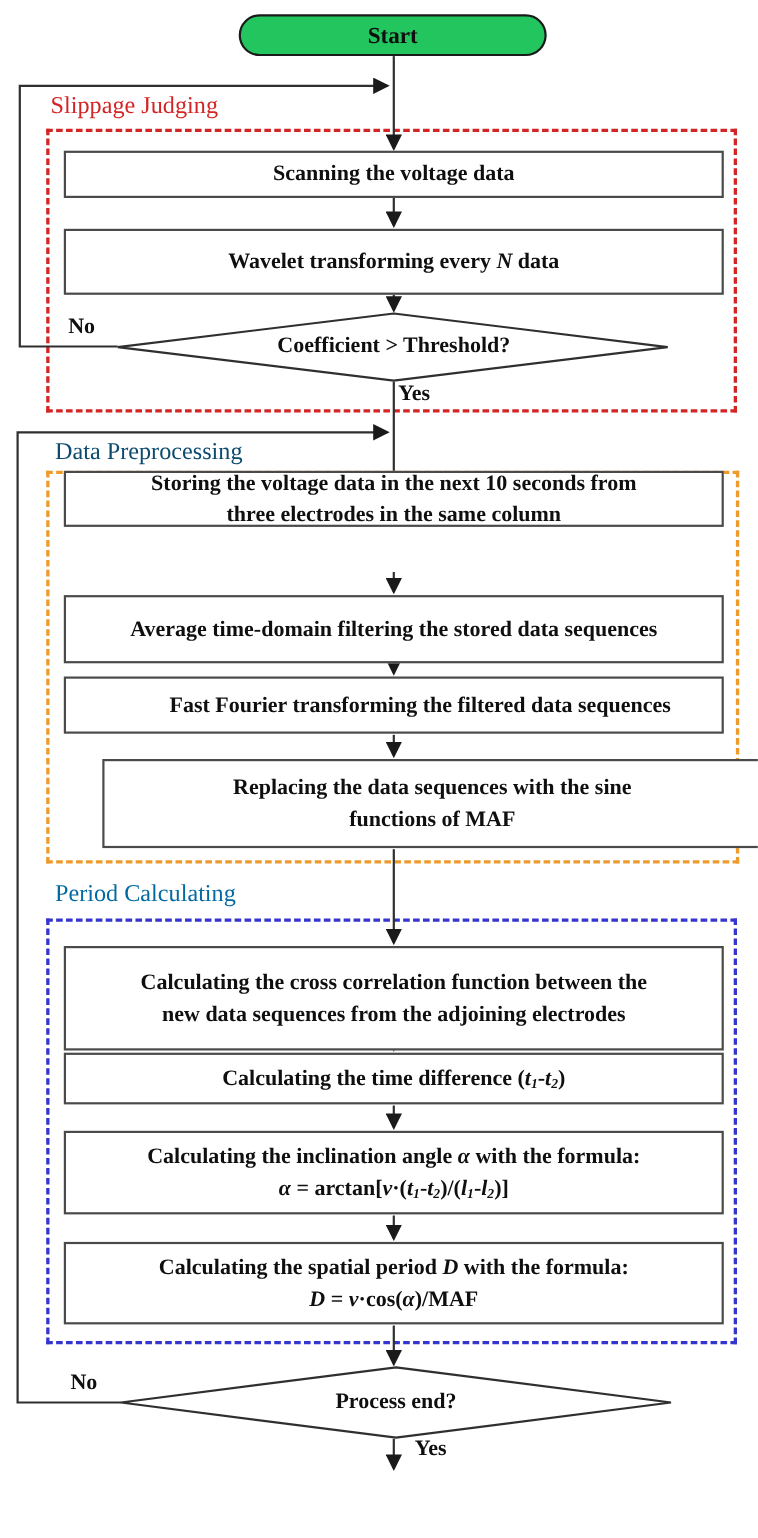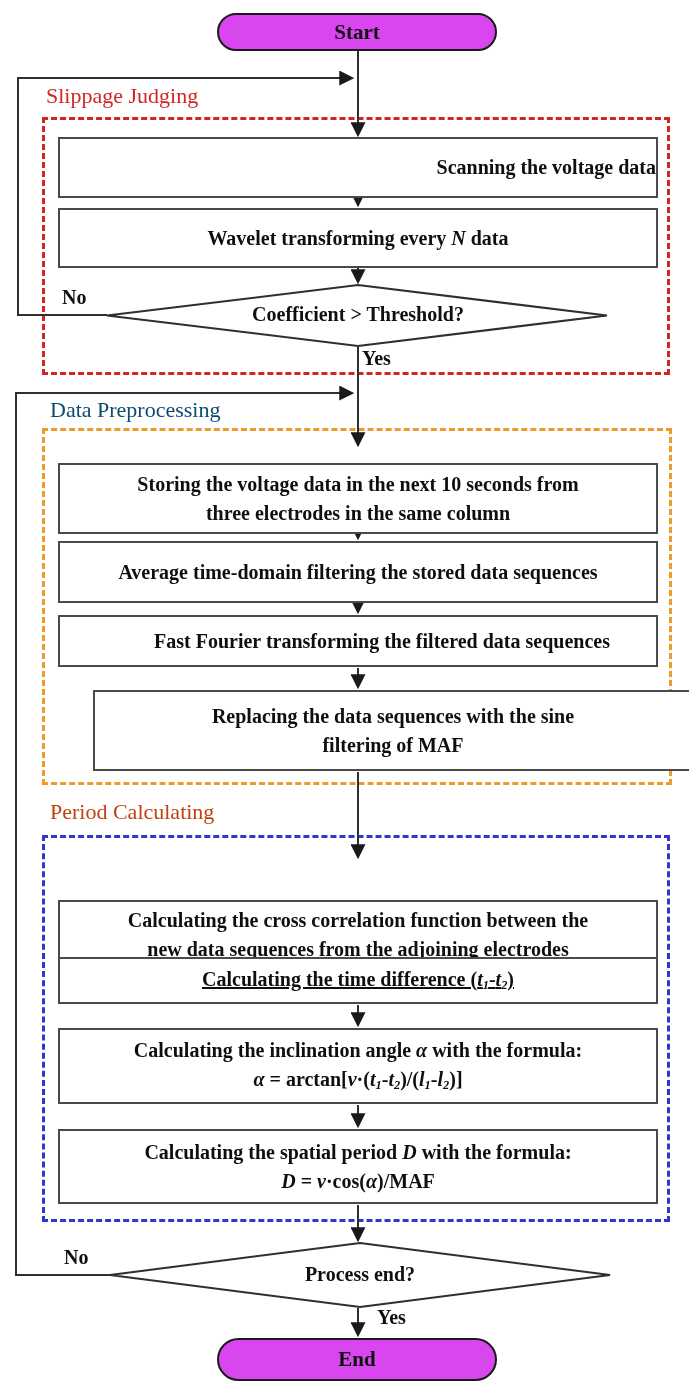--- a/index.html
+++ b/index.html
@@ -29,21 +29,21 @@
   .sec-label {
     position: absolute;
     z-index: 3;
     font-weight: normal;
     font-size: 22px;
     line-height: 1.1;
     white-space: nowrap;
   }
   .sec-label.red    { color: #d42525; }
   .sec-label.orange { color: #0c4a6e; }
-  .sec-label.blue   { color: #c2410c; }
+  .sec-label.blue   { color: #0369a1; }
   .pbox {
     position: absolute;
     left: 58px;
     width: 600px;
     box-sizing: border-box;
     border: 2px solid #4a4a4a;
     background: #ffffff;
     z-index: 3;
     display: flex;
     flex-direction: column;
@@ -54,21 +54,21 @@
     font-size: 20px;
     line-height: 1.45;
   }
   .stadium {
     position: absolute;
     left: 217px;
     width: 280px;
     box-sizing: border-box;
     border: 2px solid #1a1a1a;
     border-radius: 999px;
-    background: #d946ef;
+    background: #22c55e;
     z-index: 3;
     display: flex;
     justify-content: center;
     align-items: center;
     font-weight: bold;
     font-size: 21px;
   }
   .dtext {
     position: absolute;
     z-index: 3;
@@ -128,47 +128,46 @@
       <polyline points="358,1205 358,1240" marker-end="url(#ah)"></polyline>
       <polyline points="358,1308 358,1335" marker-end="url(#ah)"></polyline>
     </g>
     <g fill="#ffffff" stroke="#2f2f2f" stroke-width="2">
       <polygon points="358,285 607,315.5 358,346 107,315.5"></polygon>
       <polygon points="360,1243 610,1275 360,1307 110,1275"></polygon>
     </g>
   </svg>
 
   <div class="stadium" style="top:13px; height:38px;">Start</div>
-  <div class="stadium" style="top:1338px; height:43px;">End</div>
 
-  <div class="pbox" style="top:137px; height:61px;align-items:flex-end;">
+  <div class="pbox" style="top:137px; height:43px;">
       <div class="line"><span>Scanning the voltage data</span></div>
     </div>
   <div class="pbox" style="top:208px; height:60px;">
       <div class="line"><span>Wavelet transforming every </span><span class="s-i">N</span><span> data</span></div>
     </div>
-  <div class="pbox" style="top:463px; height:71px;">
+  <div class="pbox" style="top:428px; height:51px;">
       <div class="line"><span>Storing the voltage data in the next 10 seconds from</span></div>
       <div class="line"><span>three electrodes in the same column</span></div>
     </div>
   <div class="pbox" style="top:541px; height:62px;">
       <div class="line"><span>Average time-domain filtering the stored data sequences</span></div>
     </div>
   <div class="pbox" style="top:615px; height:52px;padding-left:48px;">
       <div class="line"><span>Fast Fourier transforming the filtered data sequences</span></div>
     </div>
   <div class="pbox" style="top:690px; height:81px;margin-left:35px;">
       <div class="line"><span>Replacing the data sequences with the sine</span></div>
-      <div class="line"><span>filtering of MAF</span></div>
+      <div class="line"><span>functions of MAF</span></div>
     </div>
-  <div class="pbox" style="top:900px; height:70px;">
+  <div class="pbox" style="top:860px; height:95px;">
       <div class="line"><span>Calculating the cross correlation function between the</span></div>
       <div class="line"><span>new data sequences from the adjoining electrodes</span></div>
     </div>
-  <div class="pbox" style="top:957px; height:47px;text-decoration:underline;">
+  <div class="pbox" style="top:957px; height:47px;">
       <div class="line"><span>Calculating the time difference (</span><span class="s-i">t</span><span class="s-isub">1</span><span>-</span><span class="s-i">t</span><span class="s-isub">2</span><span>)</span></div>
     </div>
   <div class="pbox" style="top:1028px; height:76px;">
       <div class="line"><span>Calculating the inclination angle </span><span class="s-i">α</span><span> with the formula:</span></div>
       <div class="line"><span class="s-i">α</span><span> = arctan[</span><span class="s-i">v</span><span>·(</span><span class="s-i">t</span><span class="s-isub">1</span><span>-</span><span class="s-i">t</span><span class="s-isub">2</span><span>)/(</span><span class="s-i">l</span><span class="s-isub">1</span><span>-</span><span class="s-i">l</span><span class="s-isub">2</span><span>)]</span></div>
     </div>
   <div class="pbox" style="top:1129px; height:75px;">
       <div class="line"><span>Calculating the spatial period </span><span class="s-i">D</span><span> with the formula:</span></div>
       <div class="line"><span class="s-i">D</span><span> = </span><span class="s-i">v</span><span>·cos(</span><span class="s-i">α</span><span>)/MAF</span></div>
     </div>

